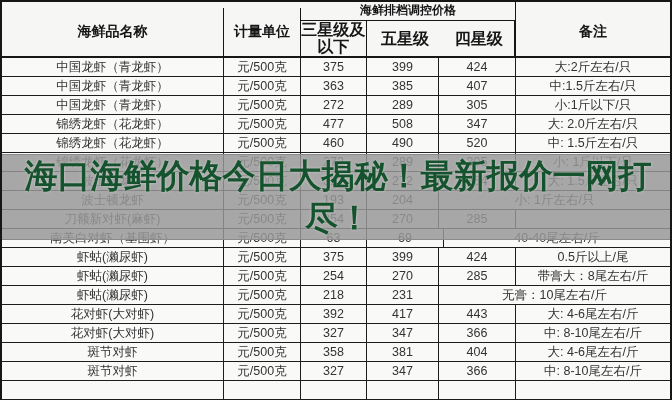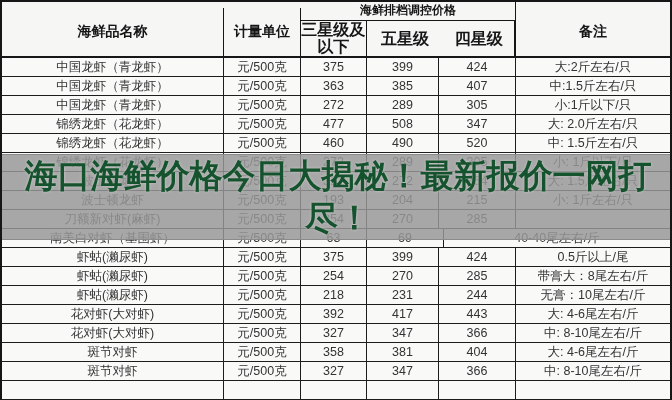--- a/index.html
+++ b/index.html
@@ -125,21 +125,20 @@
       <div class="cell c-s3">322</div>
       <div class="cell c-s4">272</div>
       <div class="cell c-s5">364</div>
       <div class="cell c-note">大: 1.5斤左右/只</div>
     </div>
       <div class="row">
       <div class="cell c-name">波士顿龙虾</div>
       <div class="cell c-unit">元/500克</div>
       <div class="cell c-s3">193</div>
       <div class="cell c-s4">204</div>
-      <div class="cell c-s5">215</div>
       <div class="cell c-note">小: 1斤左右/只</div>
     </div>
       <div class="row">
       <div class="cell c-name">刀额新对虾(麻虾)</div>
       <div class="cell c-unit">元/500克</div>
       <div class="cell c-s3">254</div>
       <div class="cell c-s4">270</div>
       <div class="cell c-s5">285</div>
       <div class="cell c-note"></div>
     </div>
@@ -164,21 +163,20 @@
       <div class="cell c-s3">254</div>
       <div class="cell c-s4">270</div>
       <div class="cell c-s5">285</div>
       <div class="cell c-note">带膏大：8尾左右/斤</div>
     </div>
       <div class="row">
       <div class="cell c-name">虾蛄(濑尿虾)</div>
       <div class="cell c-unit">元/500克</div>
       <div class="cell c-s3">218</div>
       <div class="cell c-s4">231</div>
-      <div class="cell c-s5">244</div>
       <div class="cell c-note">无膏：10尾左右/斤</div>
     </div>
       <div class="row">
       <div class="cell c-name">花对虾(大对虾)</div>
       <div class="cell c-unit">元/500克</div>
       <div class="cell c-s3">392</div>
       <div class="cell c-s4">417</div>
       <div class="cell c-s5">443</div>
       <div class="cell c-note">大: 4-6尾左右/斤</div>
     </div>

